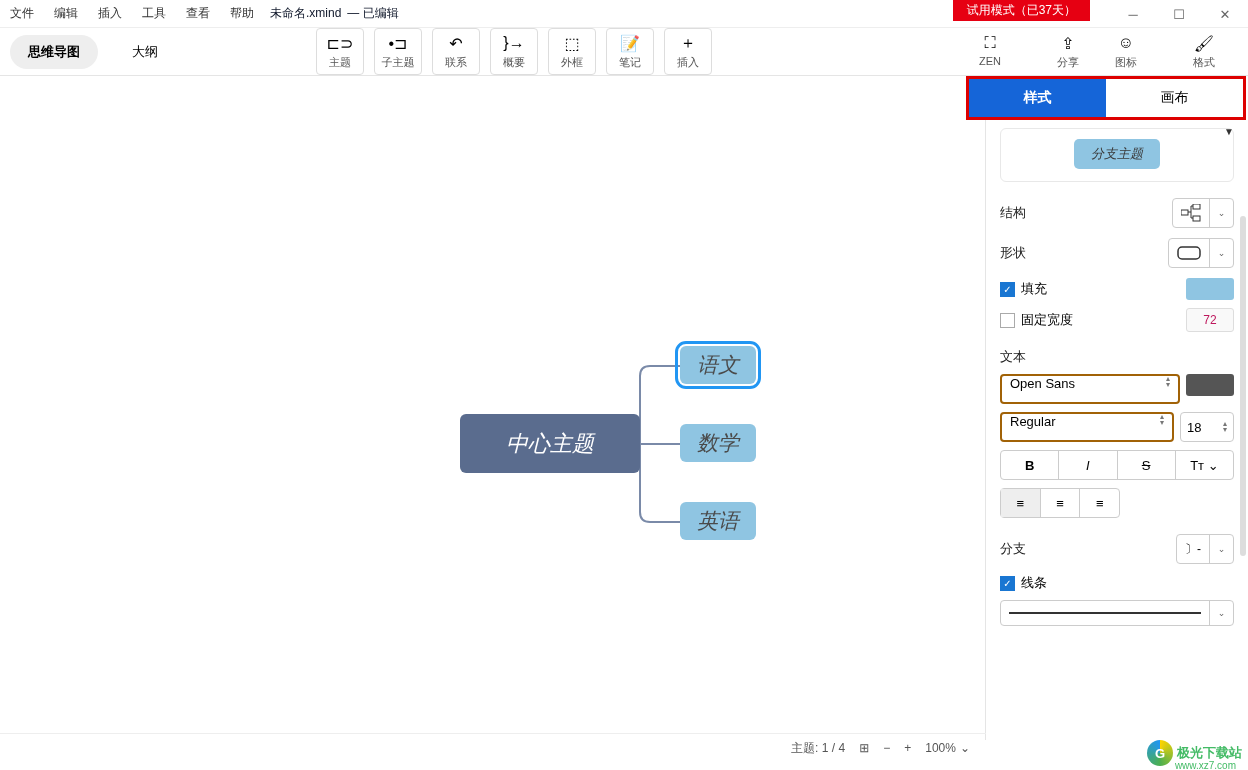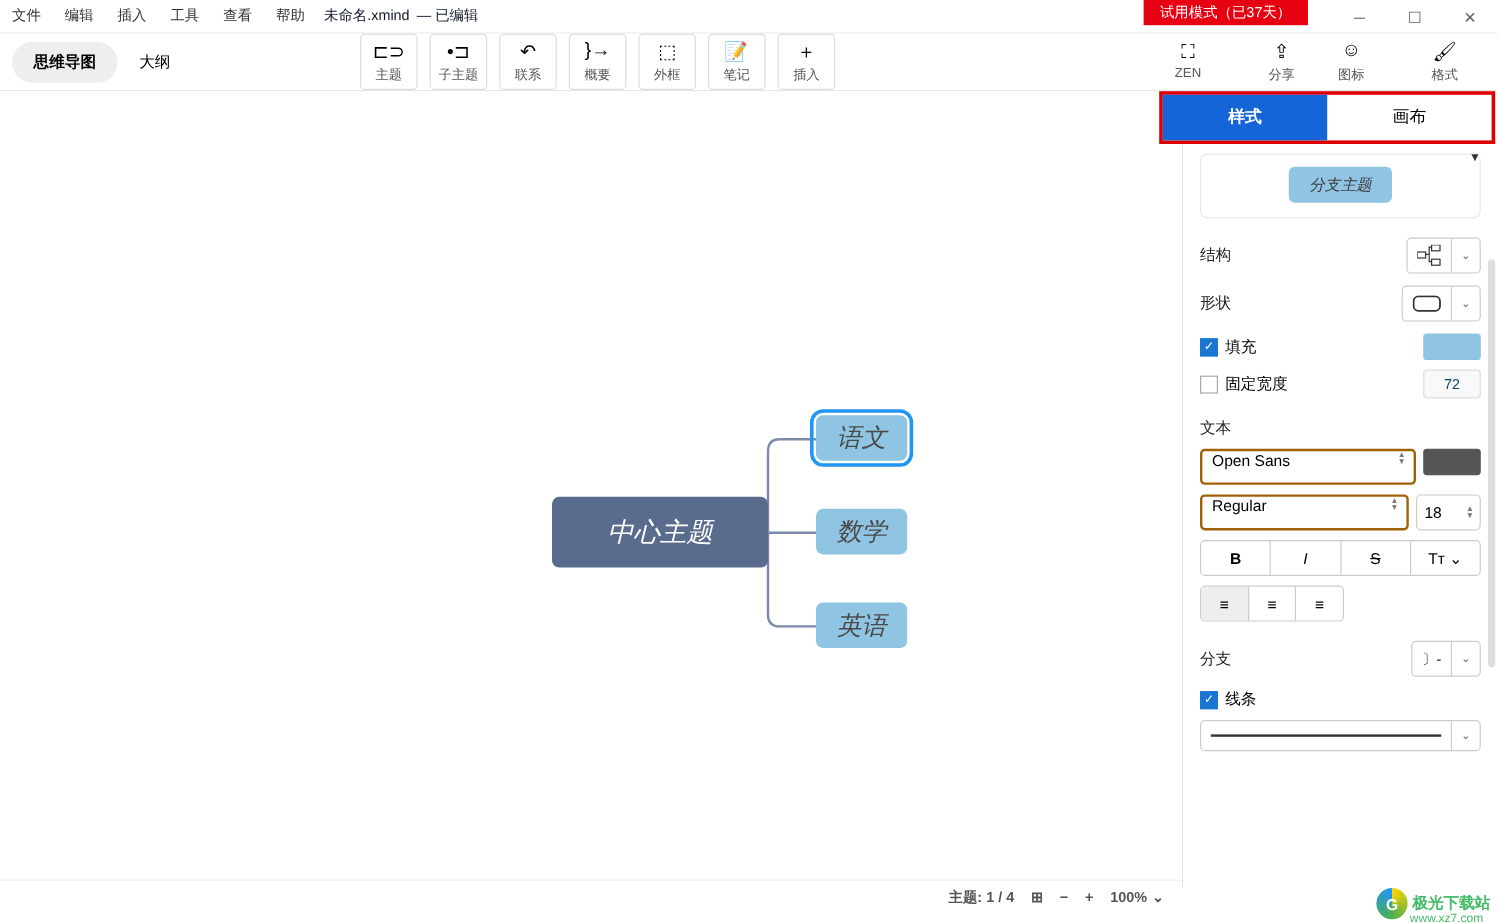--- a/index.html
+++ b/index.html
@@ -8,21 +8,21 @@
 
 .titlebar { height: 28px; display: flex; align-items: center; background: #fff; border-bottom: 1px solid #eee; font-size: 12px; }
 .menu-item { padding: 0 10px; cursor: pointer; color: #333; }
 .file-info { color: #0f172a; margin-left: 6px; }
 .trial-badge { background: #e60012; color: #fff; padding: 2px 14px; font-size: 12px; position: absolute; right: 158px; top: 0; }
 .win-controls { position: absolute; right: 0; top: 0; display: flex; }
 .win-btn { width: 46px; height: 28px; display: flex; align-items: center; justify-content: center; cursor: pointer; font-size: 13px; color: #666; }
 
 
 .toolbar { height: 48px; display: flex; align-items: center; padding: 0 10px; border-bottom: 1px solid #e5e5e5; }
-.view-tabs { display: flex; gap: 0; margin-right: 80px; }
+.view-tabs { display: flex; gap: 16px; margin-right: 80px; }
 .view-tab { padding: 8px 18px; font-size: 13px; cursor: pointer; border-radius: 20px; }
 .view-tab.active { background: #eee; font-weight: bold; }
 .tool-group { display: flex; gap: 10px; margin-left: 60px; }
 .tool-btn { display: flex; flex-direction: column; align-items: center; width: 48px; cursor: pointer; border: 1px solid #ddd; border-radius: 4px; padding: 4px 0; }
 .tool-btn.noborder { border: none; }
 .tool-icon { font-size: 16px; height: 20px; display: flex; align-items: center; }
 .tool-label { font-size: 11px; color: #555; margin-top: 2px; }
 .tool-spacer { flex: 1; }
 .right-tools { display: flex; gap: 30px; margin-right: 10px; }
 
@@ -51,32 +51,32 @@
 .section-row { display: flex; align-items: center; justify-content: space-between; margin-bottom: 10px; }
 .section-label { font-size: 13px; color: #222; }
 .combo { display: flex; align-items: center; border: 1px solid #ccc; border-radius: 4px; height: 30px; }
 .combo-cell { padding: 0 8px; display: flex; align-items: center; height: 100%; font-size: 12px; }
 .combo-dd { width: 24px; display: flex; align-items: center; justify-content: center; border-left: 1px solid #ccc; height: 100%; font-size: 9px; color: #666; }
 .checkbox-row { display: flex; align-items: center; gap: 6px; margin: 8px 0; font-size: 13px; }
 .chk { width: 15px; height: 15px; border: 1px solid #aaa; display: inline-flex; align-items: center; justify-content: center; font-size: 10px; color: #fff; }
 .chk.checked { background: #1976d2; border-color: #1976d2; }
 .color-swatch { width: 48px; height: 22px; background: #8fc5e2; border-radius: 3px; }
 .color-swatch.dark { background: #555; }
-.width-input { width: 48px; height: 24px; border: 1px solid #ddd; border-radius: 3px; text-align: center; font-size: 12px; color: #0c4a6e; background: #f9f9f9; }
+.width-input { width: 48px; height: 24px; border: 1px solid #ddd; border-radius: 3px; text-align: center; font-size: 12px; color: #be185d; background: #f9f9f9; }
 .font-select { flex: 1; border: 2px solid #a16207; border-radius: 4px; height: 30px; padding: 0 8px; display: flex; align-items: flex-start; justify-content: space-between; font-size: 13px; }
 .size-select { width: 54px; border: 1px solid #ccc; border-radius: 4px; height: 30px; display: flex; align-items: center; justify-content: space-between; padding: 0 6px; font-size: 13px; }
 .btn-row { display: flex; border: 1px solid #ccc; border-radius: 4px; height: 30px; margin-bottom: 8px; }
 .btn-cell { flex: 1; display: flex; align-items: center; justify-content: center; border-right: 1px solid #ccc; font-size: 13px; cursor: pointer; }
 .btn-cell:last-child { border-right: none; }
 .btn-cell.active { background: #eee; }
 .line-sample { flex: 1; border-top: 2px solid #333; margin: 0 8px; }
 .updown { font-size: 8px; line-height: 6px; color: #777; }
 
 
-.statusbar { position: absolute; bottom: 8px; left: 0; right: 262px; height: 26px; border-top: 1px solid #eee; display: flex; align-items: center; justify-content: flex-end; padding: 14px 16px; gap: 14px; font-size: 12px; color: #555; font-weight: bold; }
+.statusbar { position: absolute; bottom: 8px; left: 0; right: 262px; height: 26px; border-top: 1px solid #eee; display: flex; align-items: center; justify-content: flex-end; padding: 14px 16px; gap: 14px; font-size: 12px; color: #555; }
 .status-item { display: flex; align-items: center; gap: 4px; cursor: pointer; }
 
 
 .watermark { position: absolute; right: 6px; bottom: 4px; display: flex; align-items: center; gap: 4px; font-size: 13px; }
 .wm-logo { width: 26px; height: 26px; border-radius: 50%; background: conic-gradient(#ffd400, #4caf50, #2196f3); display: flex; align-items: center; justify-content: center; color: #fff; font-weight: bold; }
 .wm-text { color: #4b6; font-weight: bold; }
 .wm-url { position: absolute; right: 12px; bottom: -1px; font-size: 10px; color: #4b6; }
 
 .scroll-hint { position: absolute; right: 2px; top: 140px; width: 6px; height: 340px; background: #ddd; border-radius: 3px; }
 </style>

